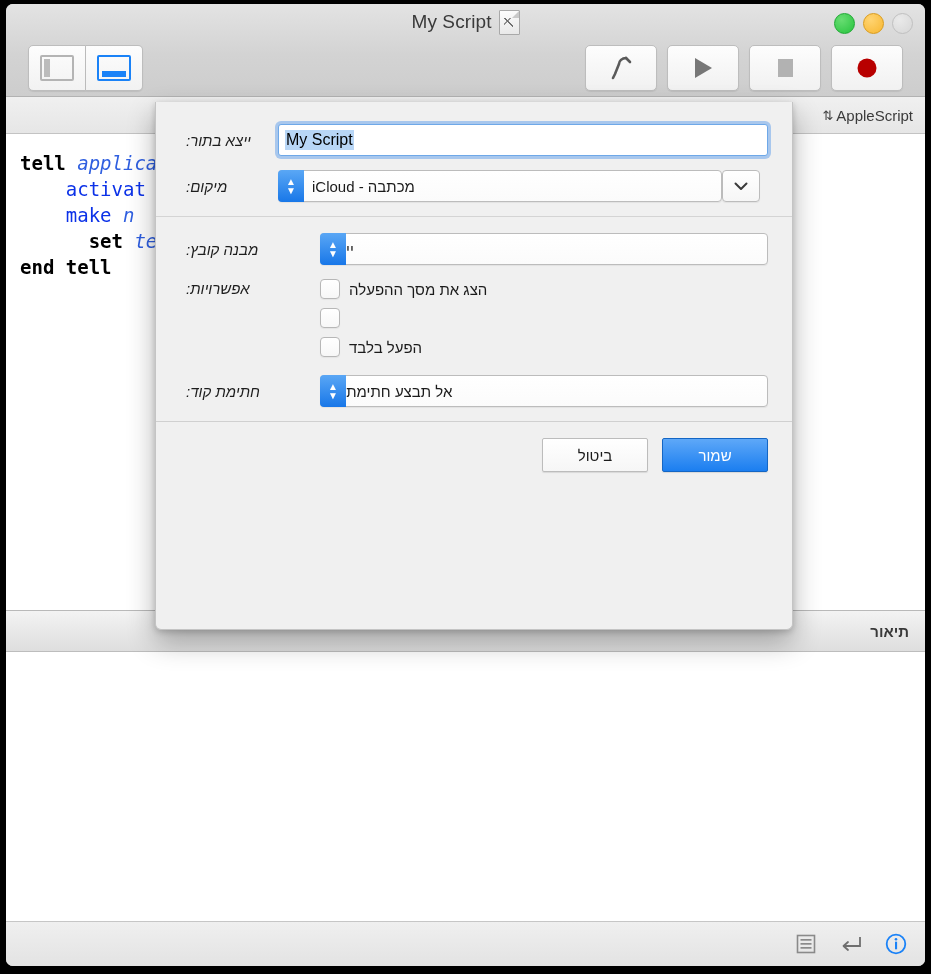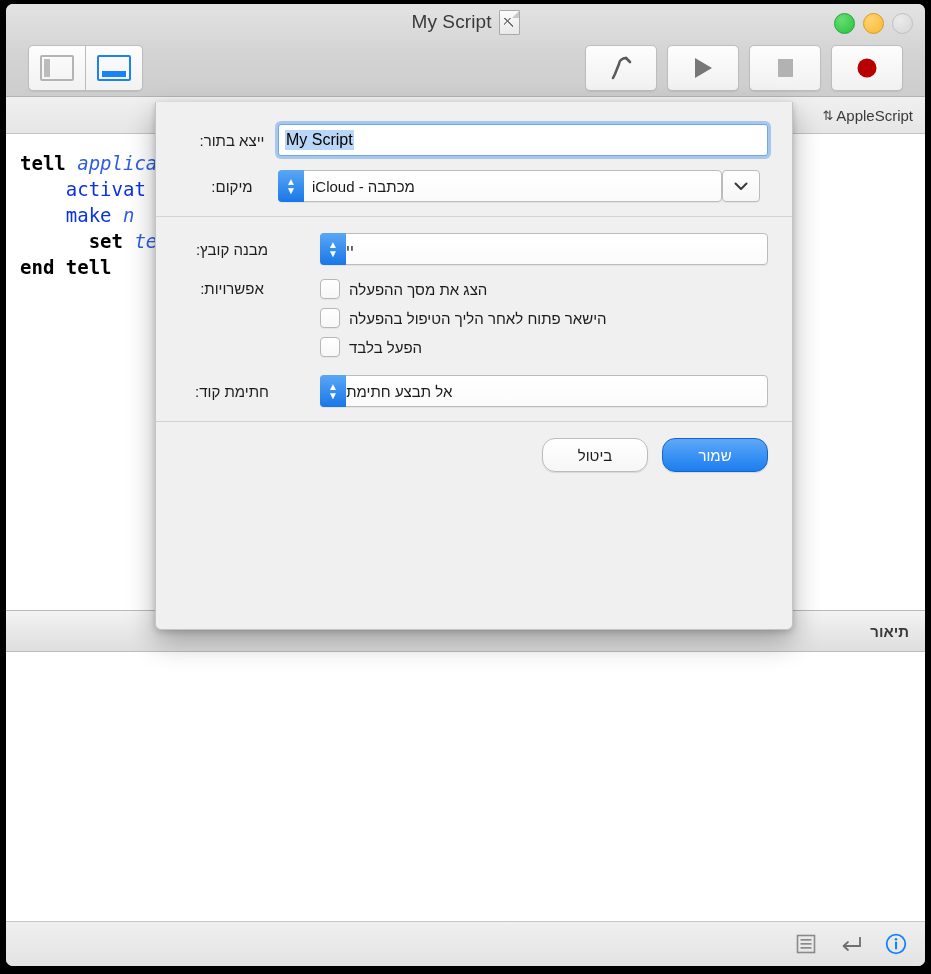--- a/index.html
+++ b/index.html
@@ -181,24 +181,25 @@
     font-size: 15px;
     color: #1b1b1b;
   }
   .sheet-top { padding: 22px 0 0 0; }
   .row {
     display: flex; align-items: center;
     margin-bottom: 14px;
     padding: 0 24px 0 22px;
   }
   .row .lbl {
-    width: 92px; text-align: center;
+    width: 92px; text-align: left;
     font-size: 15px; color: #1d1d1d;
     flex: 0 0 auto;
     padding-left: 8px;
+    font-style: italic;
   }
   .ctl { flex: 1 1 auto; display: flex; align-items: center; }
 
   .txtfield {
     flex: 1 1 auto;
     height: 30px;
     background: #fff;
     border: 1px solid #bcbcbc;
     border-radius: 3px;
     display: flex; align-items: center;
@@ -263,21 +264,21 @@
 
   .sheet-footer-sep { height: 1px; background: #d0d0d0; margin: 14px 0 0 0; }
   .btn-row {
     display: flex; flex-direction: row; gap: 14px;
     padding: 16px 0 0 24px;
     justify-content: flex-start;
     margin-right: 24px;
   }
   .btn {
     min-width: 104px; height: 32px;
-    border-radius: 13px;
+    border-radius: 2px;
     display: flex; align-items: center; justify-content: center;
     font-size: 15px;
     box-shadow: 0 1px 1px rgba(0,0,0,.10);
   }
   .btn.primary {
     background: linear-gradient(180deg,#5ea8f8,#1b7ef0);
     border: 1px solid #1466c4;
     color: #fff;
   }
   .btn.secondary {
@@ -437,21 +438,20 @@
         <div class="lbl">מבנה קובץ:</div>
       </div>
 
       <div class="row" style="align-items:flex-start; margin-bottom:18px;">
         <div class="opts-block" style="padding-left:42px">
           <div class="opt-row">
             <span class="opt-label">הצג את מסך ההפעלה</span>
             <span class="checkbox"></span>
           </div>
           <div class="opt-row">
-            <span class="opt-label">הישאר פתוח לאחר הליך הטיפול בהפעלה</span>
             <span class="checkbox"></span>
           </div>
           <div class="opt-row">
             <span class="opt-label">הפעל בלבד</span>
             <span class="checkbox"></span>
           </div>
         </div>
         <div class="lbl" style="padding-top:1px">אפשרויות:</div>
       </div>
 

